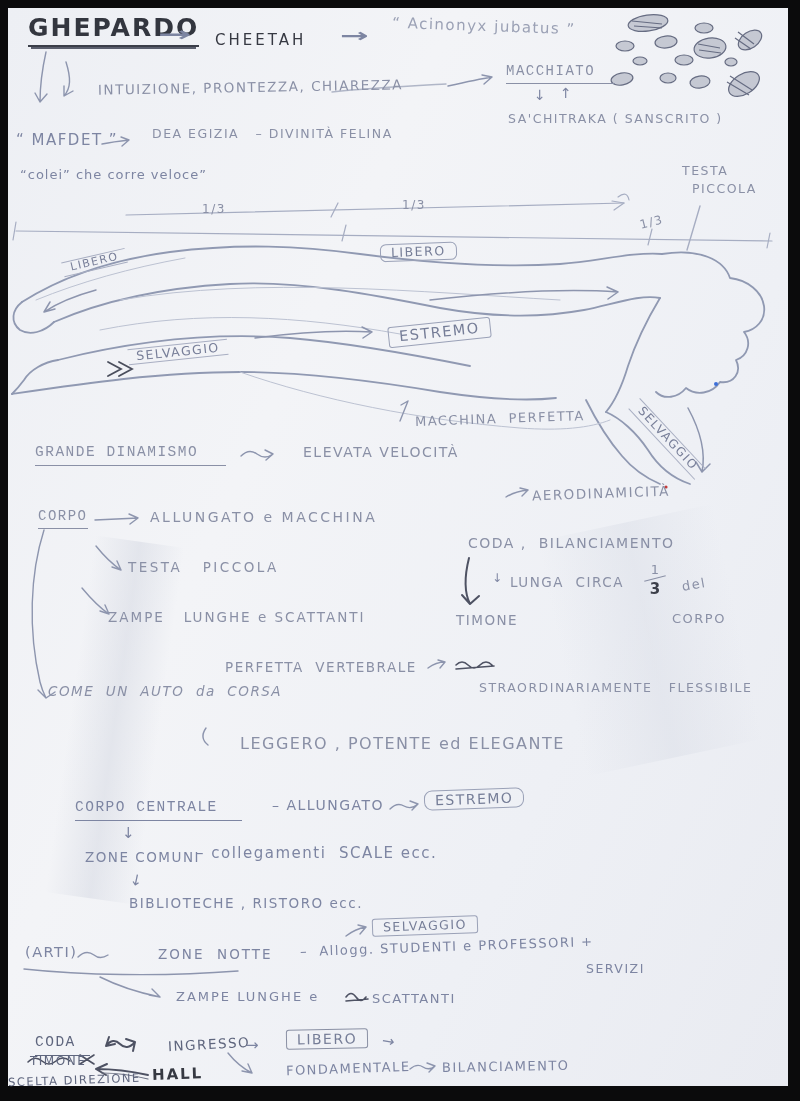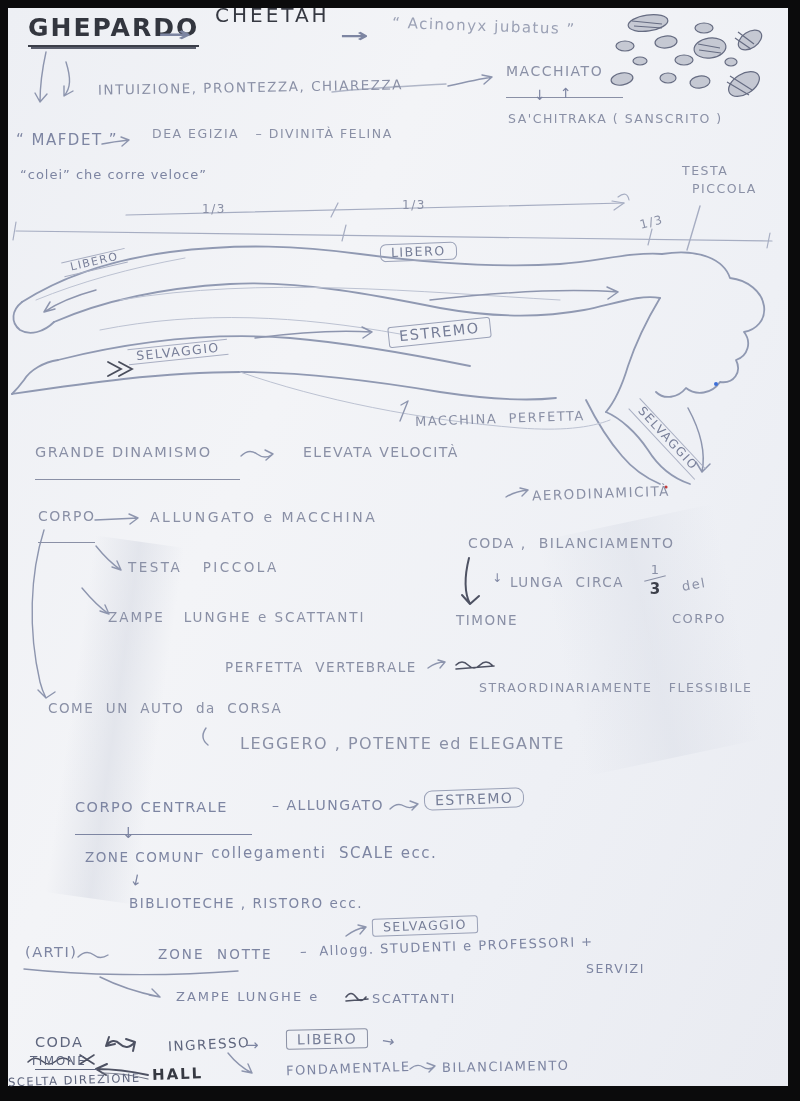--- a/index.html
+++ b/index.html
@@ -14,21 +14,21 @@
   }
   .crease{position:absolute;pointer-events:none;}
   .t{
     position:absolute;white-space:pre;color:#8a90a6;
     font-size:13px;letter-spacing:1.5px;line-height:1.15;
   }
   .dark{color:#363942;}
   .mid{color:#5f667e;}
   .pen{color:#7d85a2;}
   .faint{color:#9ba1b5;}
-  .ul{border-bottom:1.5px solid currentColor;padding-bottom:18px;}
+  .ul{border-bottom:1.5px solid currentColor;padding-bottom:4px;font-family:Liberation Mono, monospace;}
   .tag{border:1.4px solid #9aa1b7;border-radius:6px;padding:1px 10px;color:#757d97;}
   .banner{border-top:1.2px solid #a8aec2;border-bottom:1.2px solid #a8aec2;padding:0 8px;color:#787f99;}
   .arr{position:absolute;color:#7d85a2;font-size:16px;line-height:1;transform-origin:left center;white-space:pre;}
   .title{
     font-size:25px;font-weight:bold;letter-spacing:2px;color:#33363f;
     border-bottom:2px solid #3b3e49;box-shadow:0 5px 0 -3px #5a5e6d;padding-bottom:2px;
   }
   .frac{position:absolute;text-align:center;color:#8a90a6;}
   .frac .num{display:block;font-size:13px;}
   .frac .bar{display:block;width:22px;height:0;border-top:1.4px solid #8a90a6;transform:rotate(-14deg);margin:1px 0;}
@@ -161,21 +161,21 @@
   </g>
 
   <g>
     <circle cx="716" cy="384" r="2" fill="#3d6fd8"></circle>
     <circle cx="666" cy="487" r="1.6" fill="#c43b3b"></circle>
   </g>
 </svg>
 
 <span class="t title" style="left:28px;top:14px;">GHEPARDO</span>
 <span class="arr dark" style="left:158px;top:24px;font-size:20px;font-weight:bold;transform:scaleX(2);">→</span>
-<span class="t dark" style="left:215px;top:4px;font-size:20px;letter-spacing:3px;">CHEETAH</span>
+<span class="t dark" style="left:215px;top:32px;font-size:15px;letter-spacing:3px;">CHEETAH</span>
 <span class="arr dark" style="left:340px;top:26px;font-size:19px;font-weight:bold;transform:scaleX(1.8);">→</span>
 <span class="t faint" style="left:392px;top:18px;font-size:15px;transform:rotate(2deg);">“ Acinonyx jubatus ”</span>
 
 <span class="t" style="left:98px;top:80px;font-size:13.5px;transform:rotate(-1deg);">INTUIZIONE, PRONTEZZA, CHIAREZZA</span>
 
 <span class="t ul" style="left:506px;top:63px;font-size:14px;padding-right:20px;">MACCHIATO</span>
 <span class="arr" style="left:534px;top:88px;font-size:14px;">↓</span>
 <span class="arr" style="left:560px;top:86px;font-size:14px;">↑</span>
 <span class="t" style="left:508px;top:112px;font-size:12.5px;">SA'CHITRAKA ( SANSCRITO )</span>
 
@@ -214,21 +214,21 @@
   <span class="bar"></span>
   <span class="den">3</span>
 </span>
 <span class="t" style="left:682px;top:578px;font-size:13px;transform:rotate(-10deg);">del</span>
 <span class="t" style="left:672px;top:612px;font-size:13px;">CORPO</span>
 <span class="t" style="left:456px;top:613px;font-size:13.5px;">TIMONE</span>
 
 <span class="t" style="left:225px;top:660px;font-size:13.5px;">PERFETTA  VERTEBRALE</span>
 <span class="t" style="left:458px;top:681px;font-size:12.5px;margin-left:21px;">STRAORDINARIAMENTE   FLESSIBILE</span>
 
-<span class="t" style="left:48px;top:701px;font-size:13.5px;">COME  UN  AUTO  da  CORSA</span>
+<span class="t" style="left:48px;top:684px;font-size:13.5px;font-style:italic;">COME  UN  AUTO  da  CORSA</span>
 <span class="t" style="left:216px;top:735px;font-size:16px;margin-left:24px;">LEGGERO , POTENTE ed ELEGANTE</span>
 
 <span class="t ul pen" style="left:75px;top:799px;font-size:14.5px;padding-right:24px;">CORPO CENTRALE</span>
 <span class="t pen" style="left:272px;top:797px;font-size:14px;">– ALLUNGATO</span>
 <span class="t tag" style="left:424px;top:789px;font-size:14px;transform:rotate(-2deg);border-radius:8px;">ESTREMO</span>
 
 <span class="arr" style="left:122px;top:826px;font-size:15px;">↓</span>
 <span class="t pen" style="left:85px;top:850px;font-size:13.5px;">ZONE COMUNI</span>
 <span class="t pen" style="left:196px;top:845px;font-size:15px;">– collegamenti  SCALE ecc.</span>
 <span class="arr" style="left:130px;top:872px;font-size:15px;transform:rotate(12deg);">↓</span>

